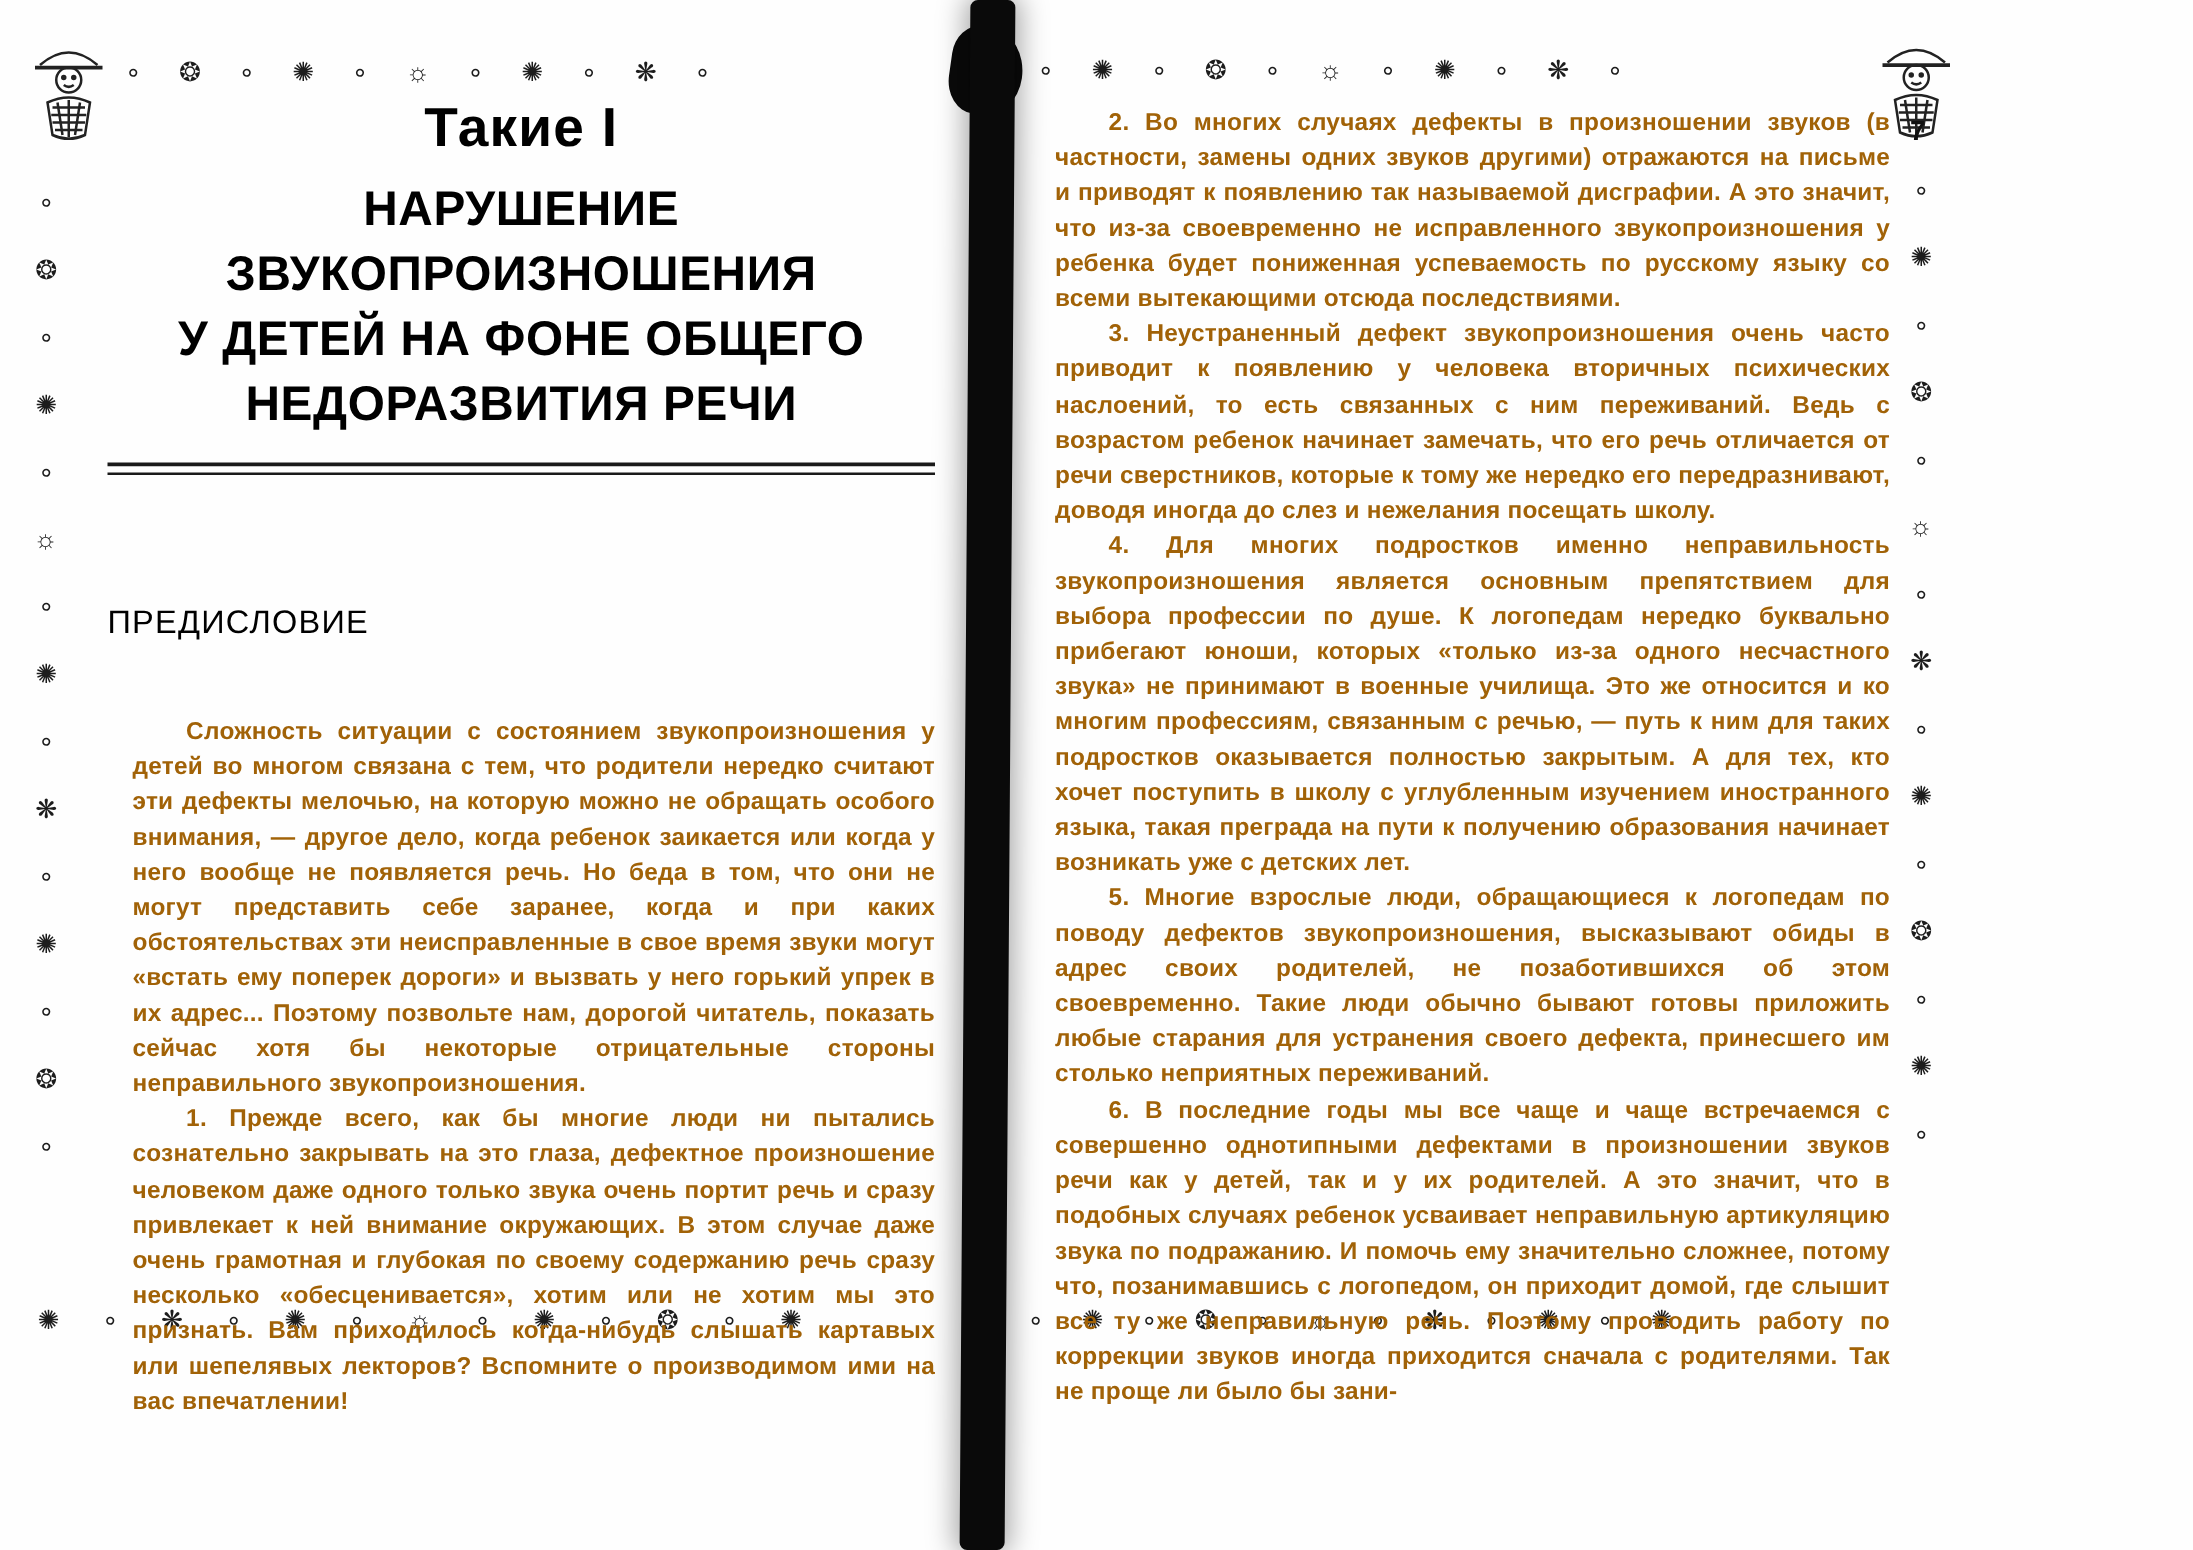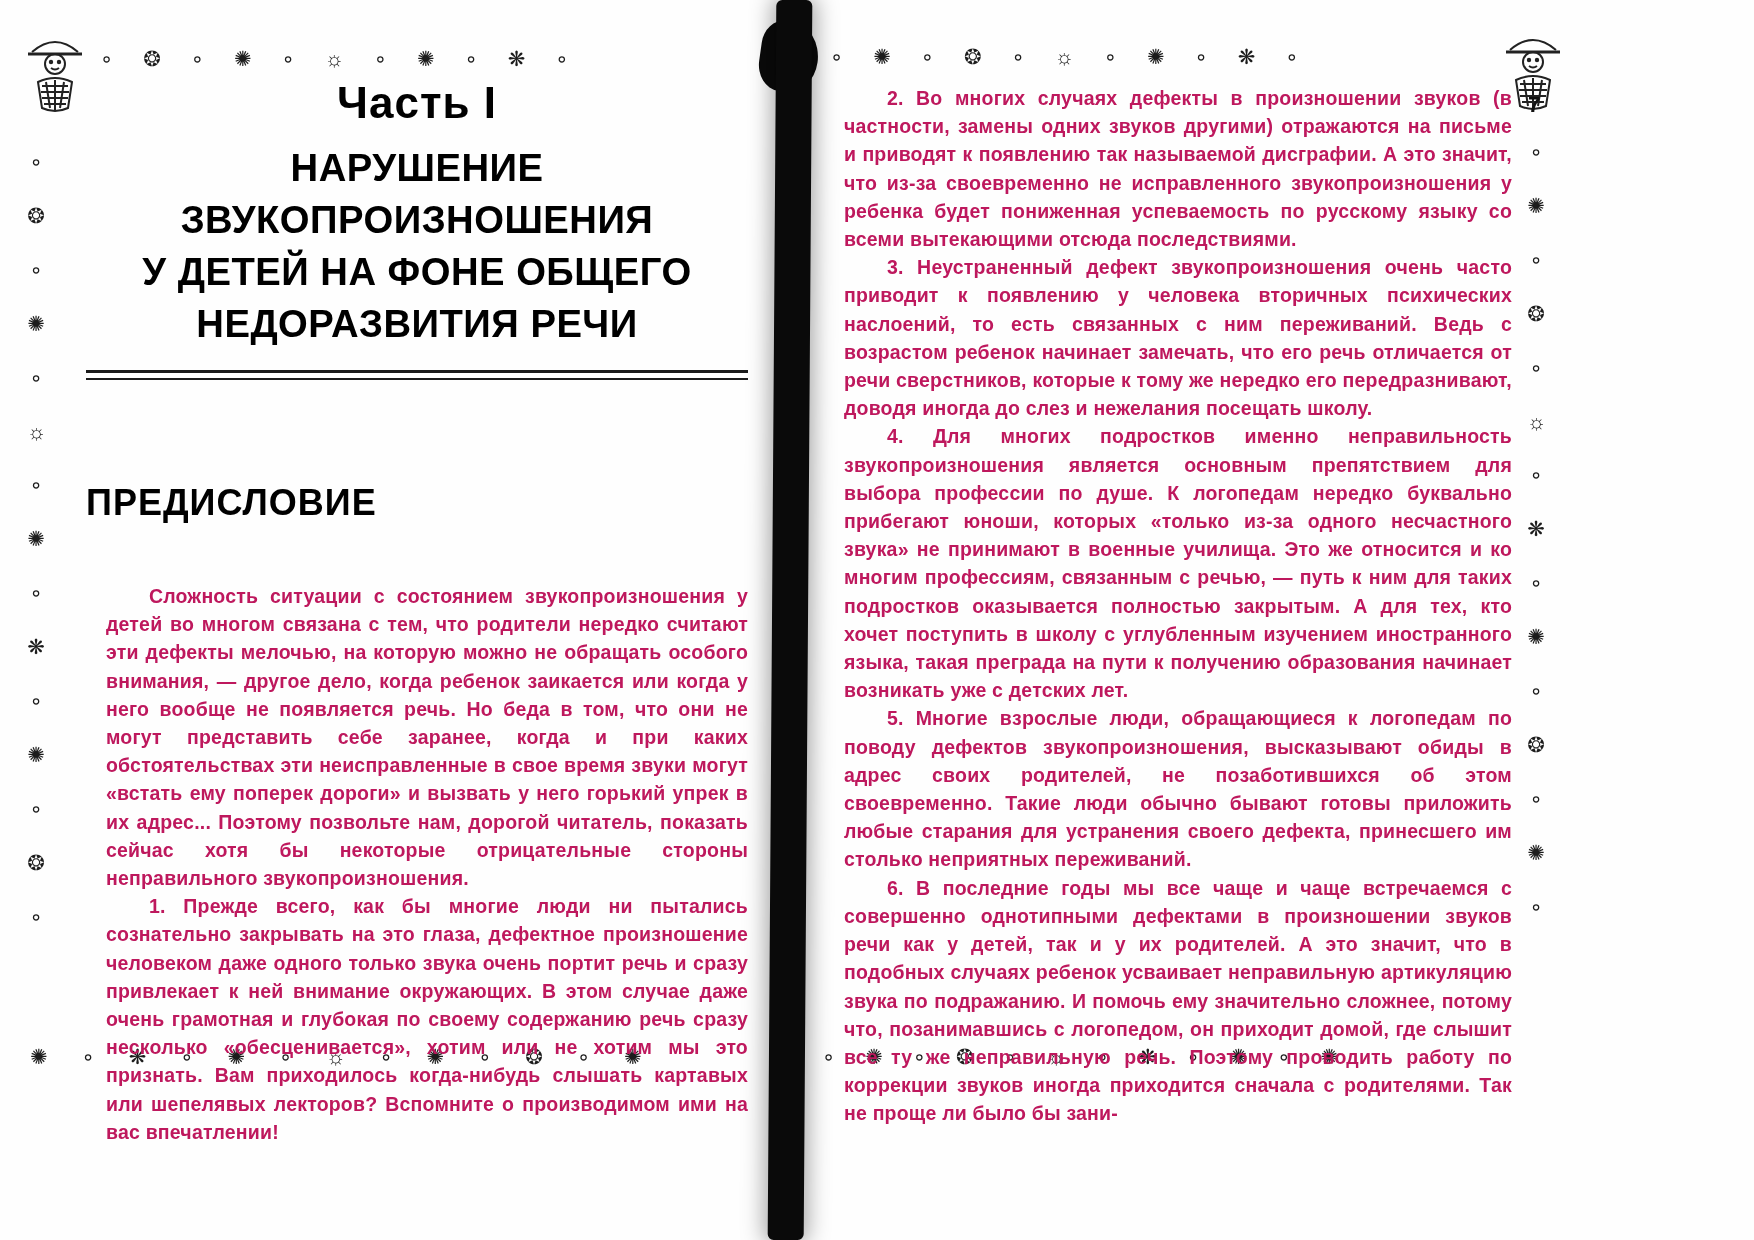--- a/index.html
+++ b/index.html
@@ -100,36 +100,36 @@
     transform: scaleX(0.98);
   }
   .title-rule {
     margin-top: 20px;
     height: 5px;
     border-top: 3px solid #1a1a1a;
     border-bottom: 2px solid #1a1a1a;
   }
   .section-heading {
     margin: 102px 0 0 0;
-    font-size: 36px;
-    font-weight: 700;
+    font-size: 26px;
+    font-weight: 400;
     letter-spacing: 1px;
     color: #000;
   }
   .body-block { margin-top: 58px; margin-left: 20px; }
 
   p.body-par {
     margin: 0;
     text-align: justify;
     text-indent: 2.2em;
     font-size: 19.5px;
     line-height: 28.2px;
     font-weight: 700;
     letter-spacing: 0.2px;
-    color: #be185d;
+    color: #a16207;
   }
 
   .page-number {
     position: absolute;
     left: 1528px;
     top: 92px;
     font-size: 22px;
     font-weight: 700;
     color: #111;
   }
@@ -170,21 +170,21 @@
   <div class="orn row orn-top-right">∘✺∘❂∘☼∘✺∘❋∘</div>
   <div class="orn row-wide row orn-bottom-left">✺∘❋∘✺∘☼∘✺∘❂∘✺</div>
   <div class="orn row orn-bottom-right">∘✺∘❂∘☼∘❋∘✺∘✺</div>
   <div class="orn col orn-col-left">∘❂∘✺∘☼∘✺∘❋∘✺∘❂∘</div>
   <div class="orn col orn-col-right">∘✺∘❂∘☼∘❋∘✺∘❂∘✺∘</div>
 
   <div class="gutter-blob"></div>
   <div class="gutter"></div>
 
   <div class="page page-left">
-    <div class="part-title">Часть I</div>
+    <div class="part-title">Такие I</div>
     <div class="main-title-line">НАРУШЕНИЕ ЗВУКОПРОИЗНОШЕНИЯ</div>
     <div class="main-title-line">У ДЕТЕЙ НА  ФОНЕ ОБЩЕГО</div>
     <div class="main-title-line">НЕДОРАЗВИТИЯ РЕЧИ</div>
     <div class="title-rule"></div>
     <div class="section-heading">ПРЕДИСЛОВИЕ</div>
     <div class="body-block">
       <p class="body-par">Сложность ситуации с состоянием звукопроизношения у детей во многом связана с тем, что родители нередко считают эти дефекты мелочью, на которую можно не обращать особого внимания, — другое дело, когда ребенок заикается или когда у него вообще не появляется речь. Но беда в том, что они не могут представить себе заранее, когда и при каких обстоятельствах эти неисправленные в свое время звуки могут «встать ему поперек дороги» и вызвать у него горький упрек в их адрес... Поэтому позвольте нам, дорогой читатель, показать сейчас хотя бы некоторые отрицательные стороны неправильного звукопроизношения.</p>
       <p class="body-par">1. Прежде всего, как бы многие люди ни пытались сознательно закрывать на это глаза, дефектное произношение человеком даже одного только звука очень портит речь и сразу привлекает к ней внимание окружающих. В этом случае даже очень грамотная и глубокая по своему содержанию речь сразу несколько «обесценивается», хотим или не хотим мы это признать. Вам приходилось когда-нибудь слышать картавых или шепелявых лекторов? Вспомните о производимом ими на вас впечатлении!</p>
     </div>
   </div>

